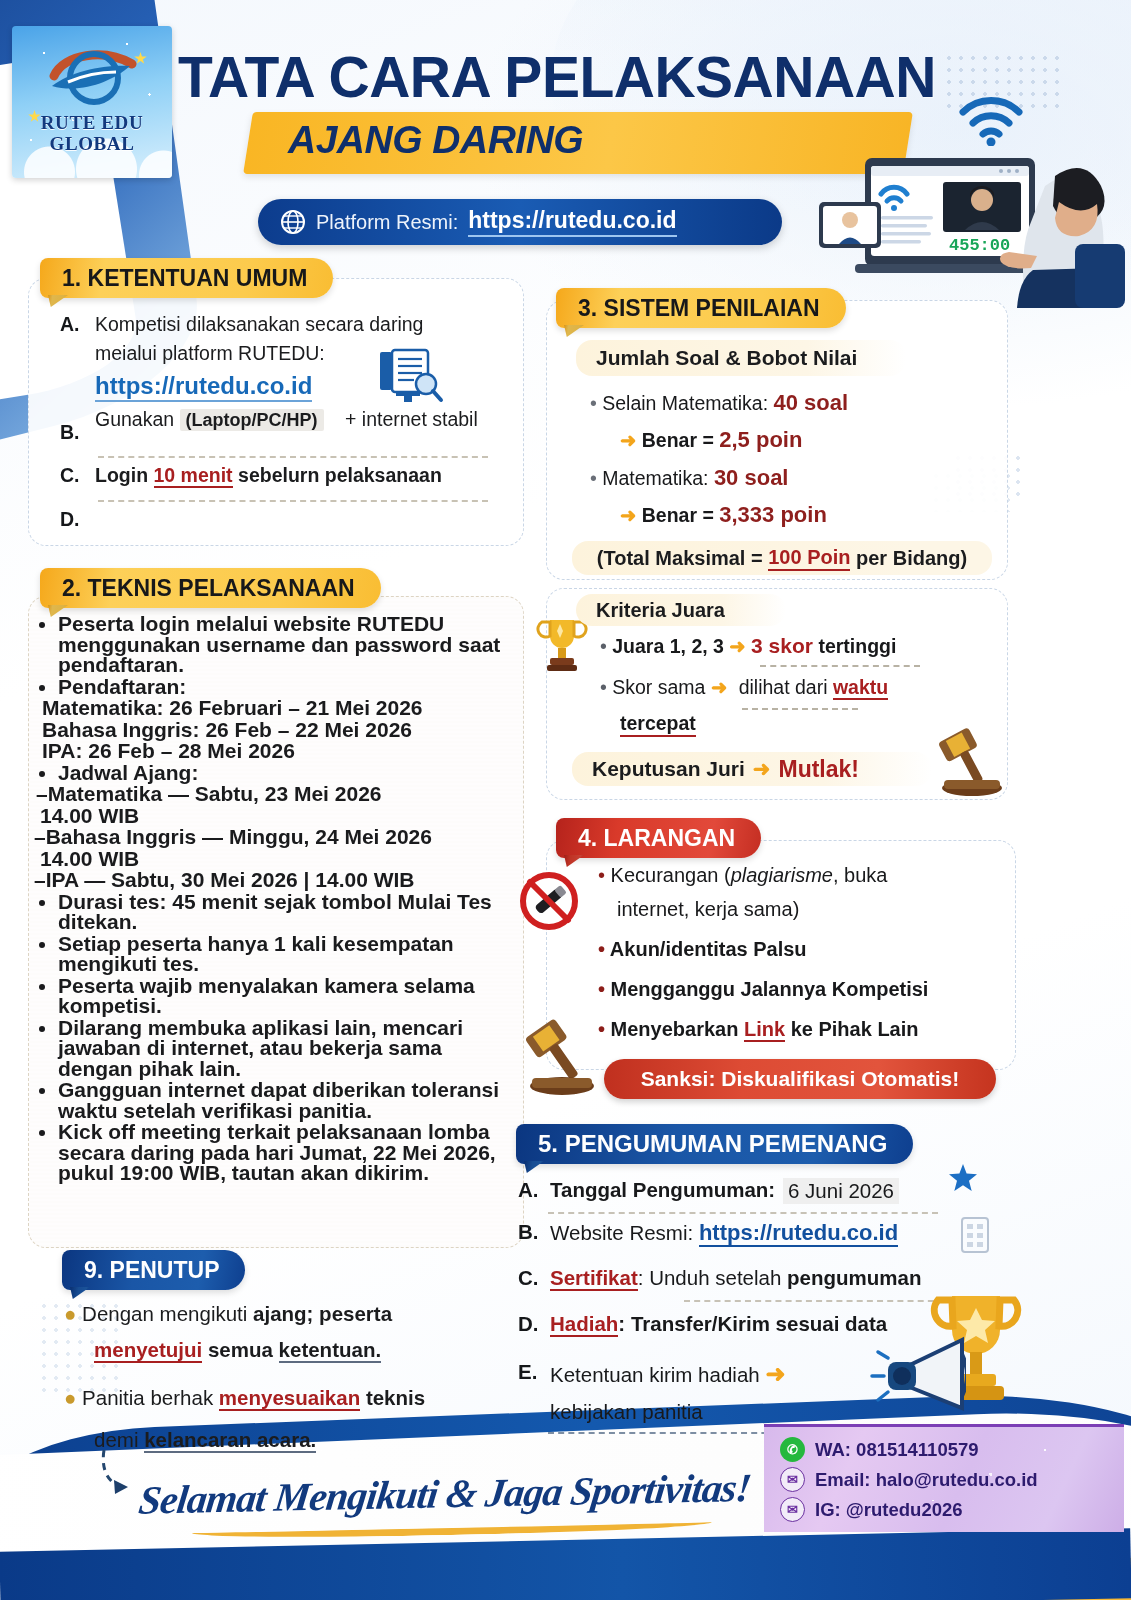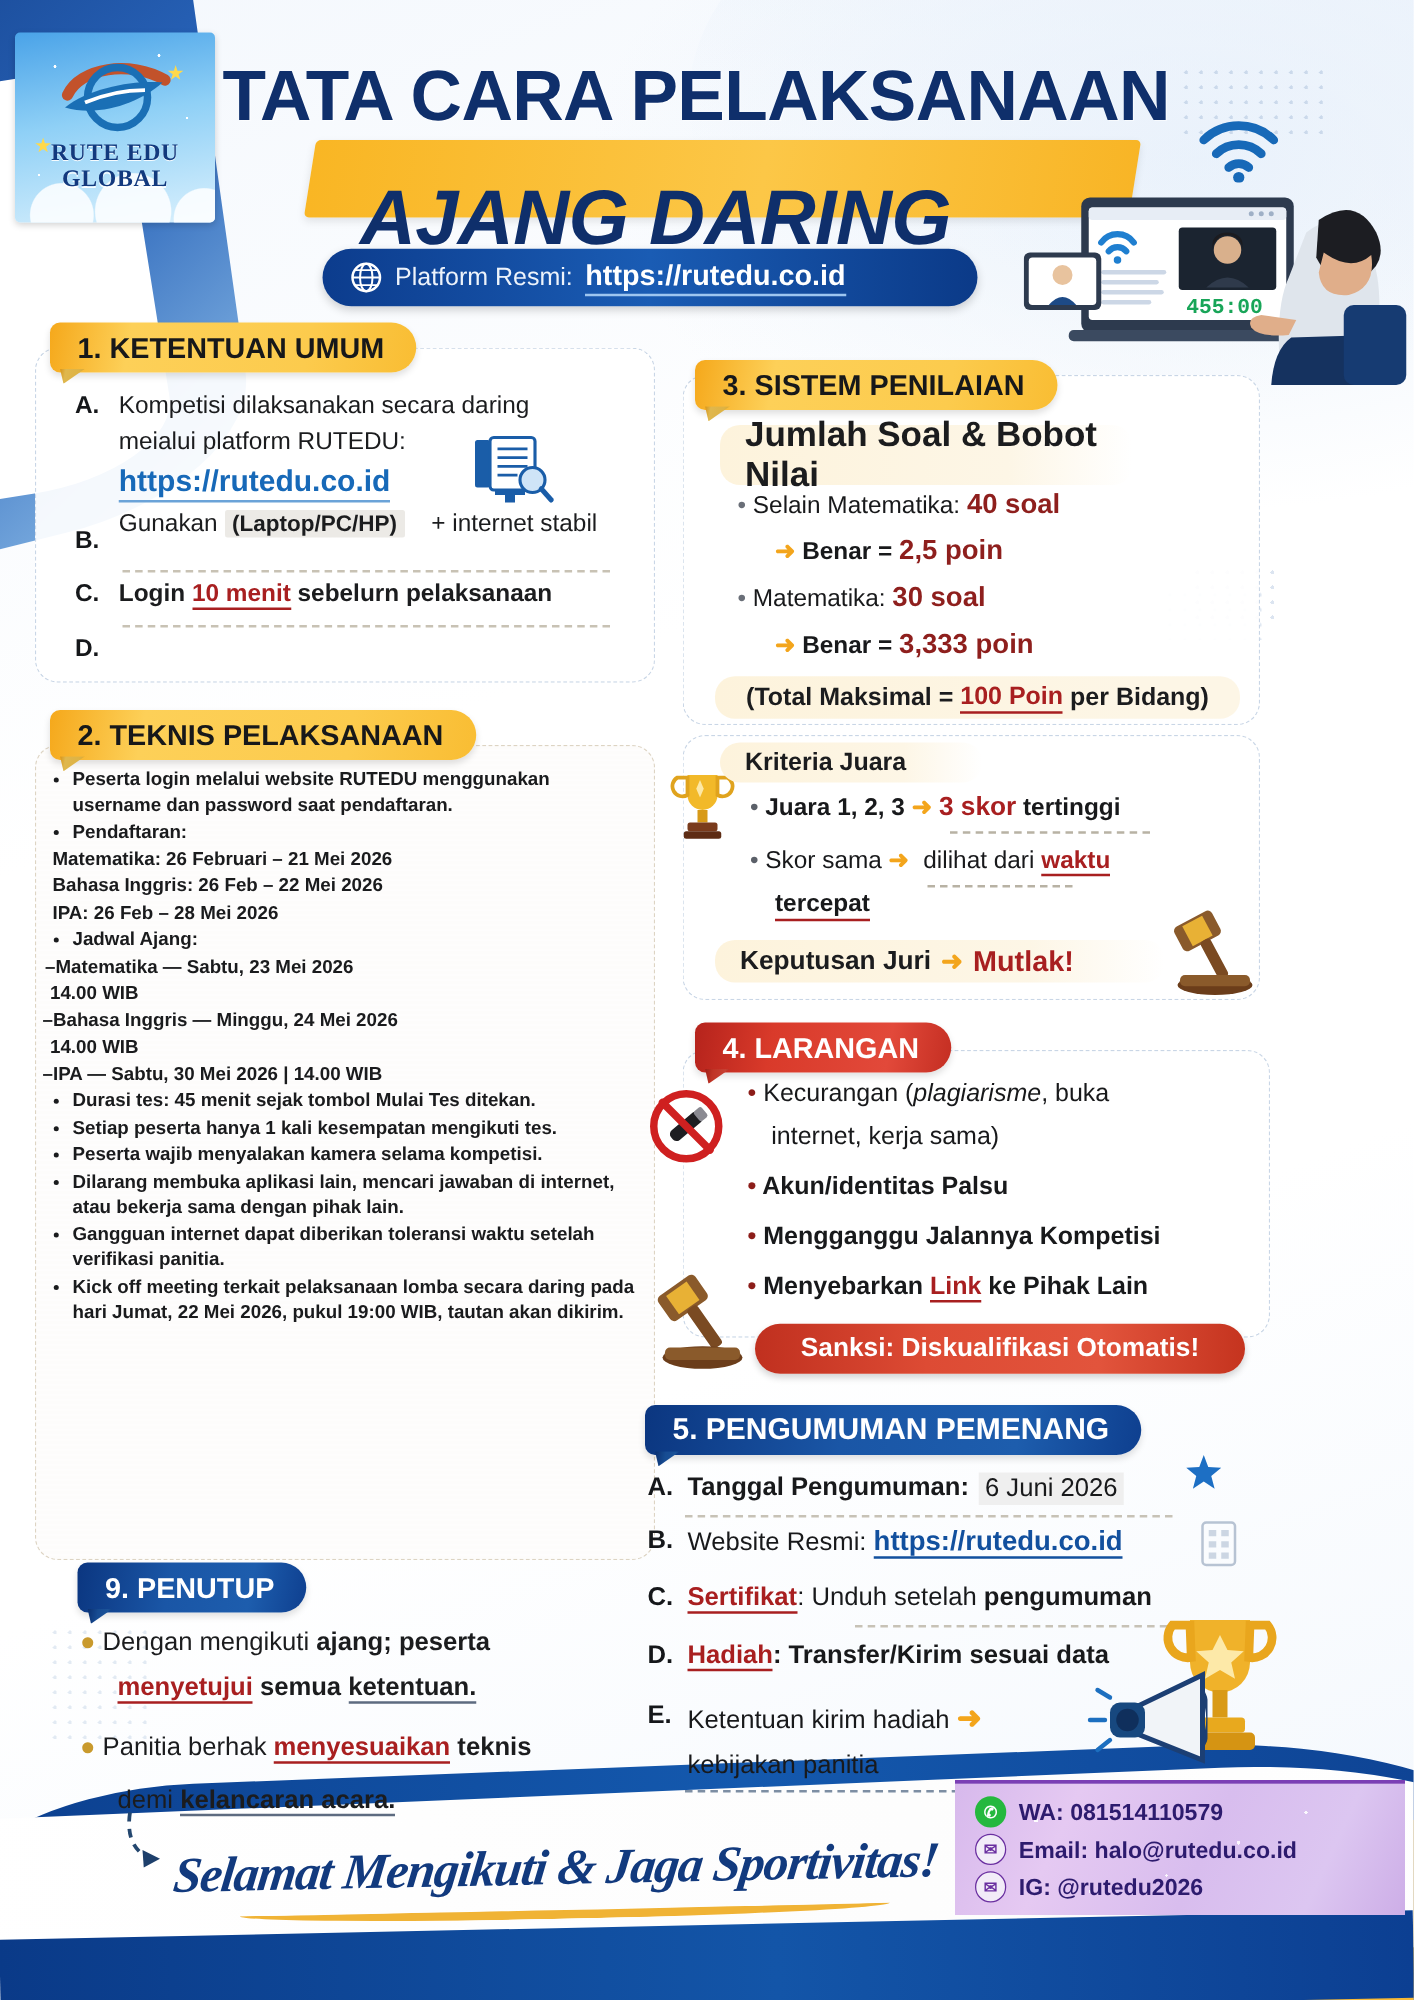--- a/index.html
+++ b/index.html
@@ -114,22 +114,22 @@
   }
   .title2-bar {
     position: absolute; left: 248px; top: 112px; width: 660px; height: 62px;
     background: linear-gradient(90deg, #f9b624 0%, #fcc747 55%, #f8b526 100%);
     transform: skewX(-9deg);
     border-radius: 4px;
     box-shadow: 0 3px 7px rgba(0,0,0,.10);
   }
   .title2 {
     position: absolute; left: 288px; top: 118px; width: 600px; height: 52px;
-    font-size: 62px; font-weight: bold; font-style: italic; color: #0f2f6b;
-    letter-spacing: -0.5px; white-space: nowrap; margin-top: 21px;
+    font-size: 39px; font-weight: bold; font-style: italic; color: #0f2f6b;
+    letter-spacing: -0.5px; white-space: nowrap;
   }
   .platform-pill {
     position: absolute; left: 258px; top: 199px; width: 524px; height: 46px;
     background: linear-gradient(90deg, #0c3c8d 0%, #1a5cb4 50%, #0b3a88 100%);
     border-radius: 23px;
     display: flex; align-items: center; gap: 10px; padding: 0 22px;
     box-shadow: 0 3px 8px rgba(0,0,0,.18);
   }
   .platform-label { color:#edf3fb; font-size:20px; }
   .platform-url { color:#ffffff; font-size:23px; font-weight:bold;
@@ -185,21 +185,21 @@
   .s1row { position:absolute; font-size:19.5px; color:#1b1c1e; }
   .s1letter { position:absolute; font-size:19.5px; font-weight:bold; color:#15171a; }
   .s1link { position:absolute; font-size:24px; font-weight:bold; color:#1769b8;
     border-bottom: 2px solid #6ba3d8; }
   .doc-icon { position:absolute; left:374px; top:348px; width:70px; height:58px; }
   .hl-gray { background: linear-gradient(#eceae6,#eceae6); padding:1px 6px; border-radius:2px; }
 
   
   #sec2-card { left:28px; top:596px; width:496px; height:652px; }
   #sec2-list { position:absolute; left:58px; top:614px; width:452px;
-    font-size:15px; line-height:20.5px; color:#1a1b1d; font-weight:bold; }
+    font-size:21px; line-height:20.5px; color:#1a1b1d; font-weight:bold; }
   #sec2-list li { margin-bottom: 1px; }
   #sec2-list .sub { list-style:none; margin-left:-16px; font-weight:bold; }
 
   
   #sec3-card { left:546px; top:300px; width:462px; height:280px; }
   .sub-pill {
     position:absolute; background: linear-gradient(90deg,#fdf3dc 0%, #fdf6e6 70%, rgba(253,246,230,0) 100%);
     border-radius: 16px; display:flex; align-items:center; padding:0 20px;
     font-weight:bold; color:#1b1c1e;
   }
@@ -431,21 +431,21 @@
     <li>Setiap peserta hanya 1 kali kesempatan mengikuti tes.</li>
     <li>Peserta wajib menyalakan kamera selama kompetisi.</li>
     <li>Dilarang membuka aplikasi lain, mencari jawaban di internet, atau bekerja sama dengan pihak lain.</li>
     <li>Gangguan internet dapat diberikan toleransi waktu setelah verifikasi panitia.</li>
     <li>Kick off  meeting terkait pelaksanaan lomba secara daring pada hari Jumat, 22 Mei 2026, pukul 19:00 WIB, tautan akan dikirim.</li>
   </ul>
 
   <div class="card" id="sec3-card"></div>
   <div class="sec-head amber" style="left:556px; top:288px;">3. SISTEM PENILAIAN</div>
 
-  <div class="sub-pill" style="left:576px; top:340px; width:330px; height:48px; font-size:28px;">Jumlah Soal &amp; Bobot Nilai</div>
+  <div class="sub-pill" style="left:576px; top:340px; width:330px; height:36px; font-size:21px;">Jumlah Soal &amp; Bobot Nilai</div>
 
   <div class="s3line" style="left:590px; top:390px; white-space:nowrap;">
     <span style="color:#6a6f78;">•</span>
     <span>Selain Matematika:</span>
     <span class="s3big">40 soal</span>
   </div>
   <div class="s3line" style="left:620px; top:427px; white-space:nowrap;">
     <span class="arrow">➜</span>
     <span class="bold">Benar =</span>
     <span class="s3big">2,5 poin</span>

